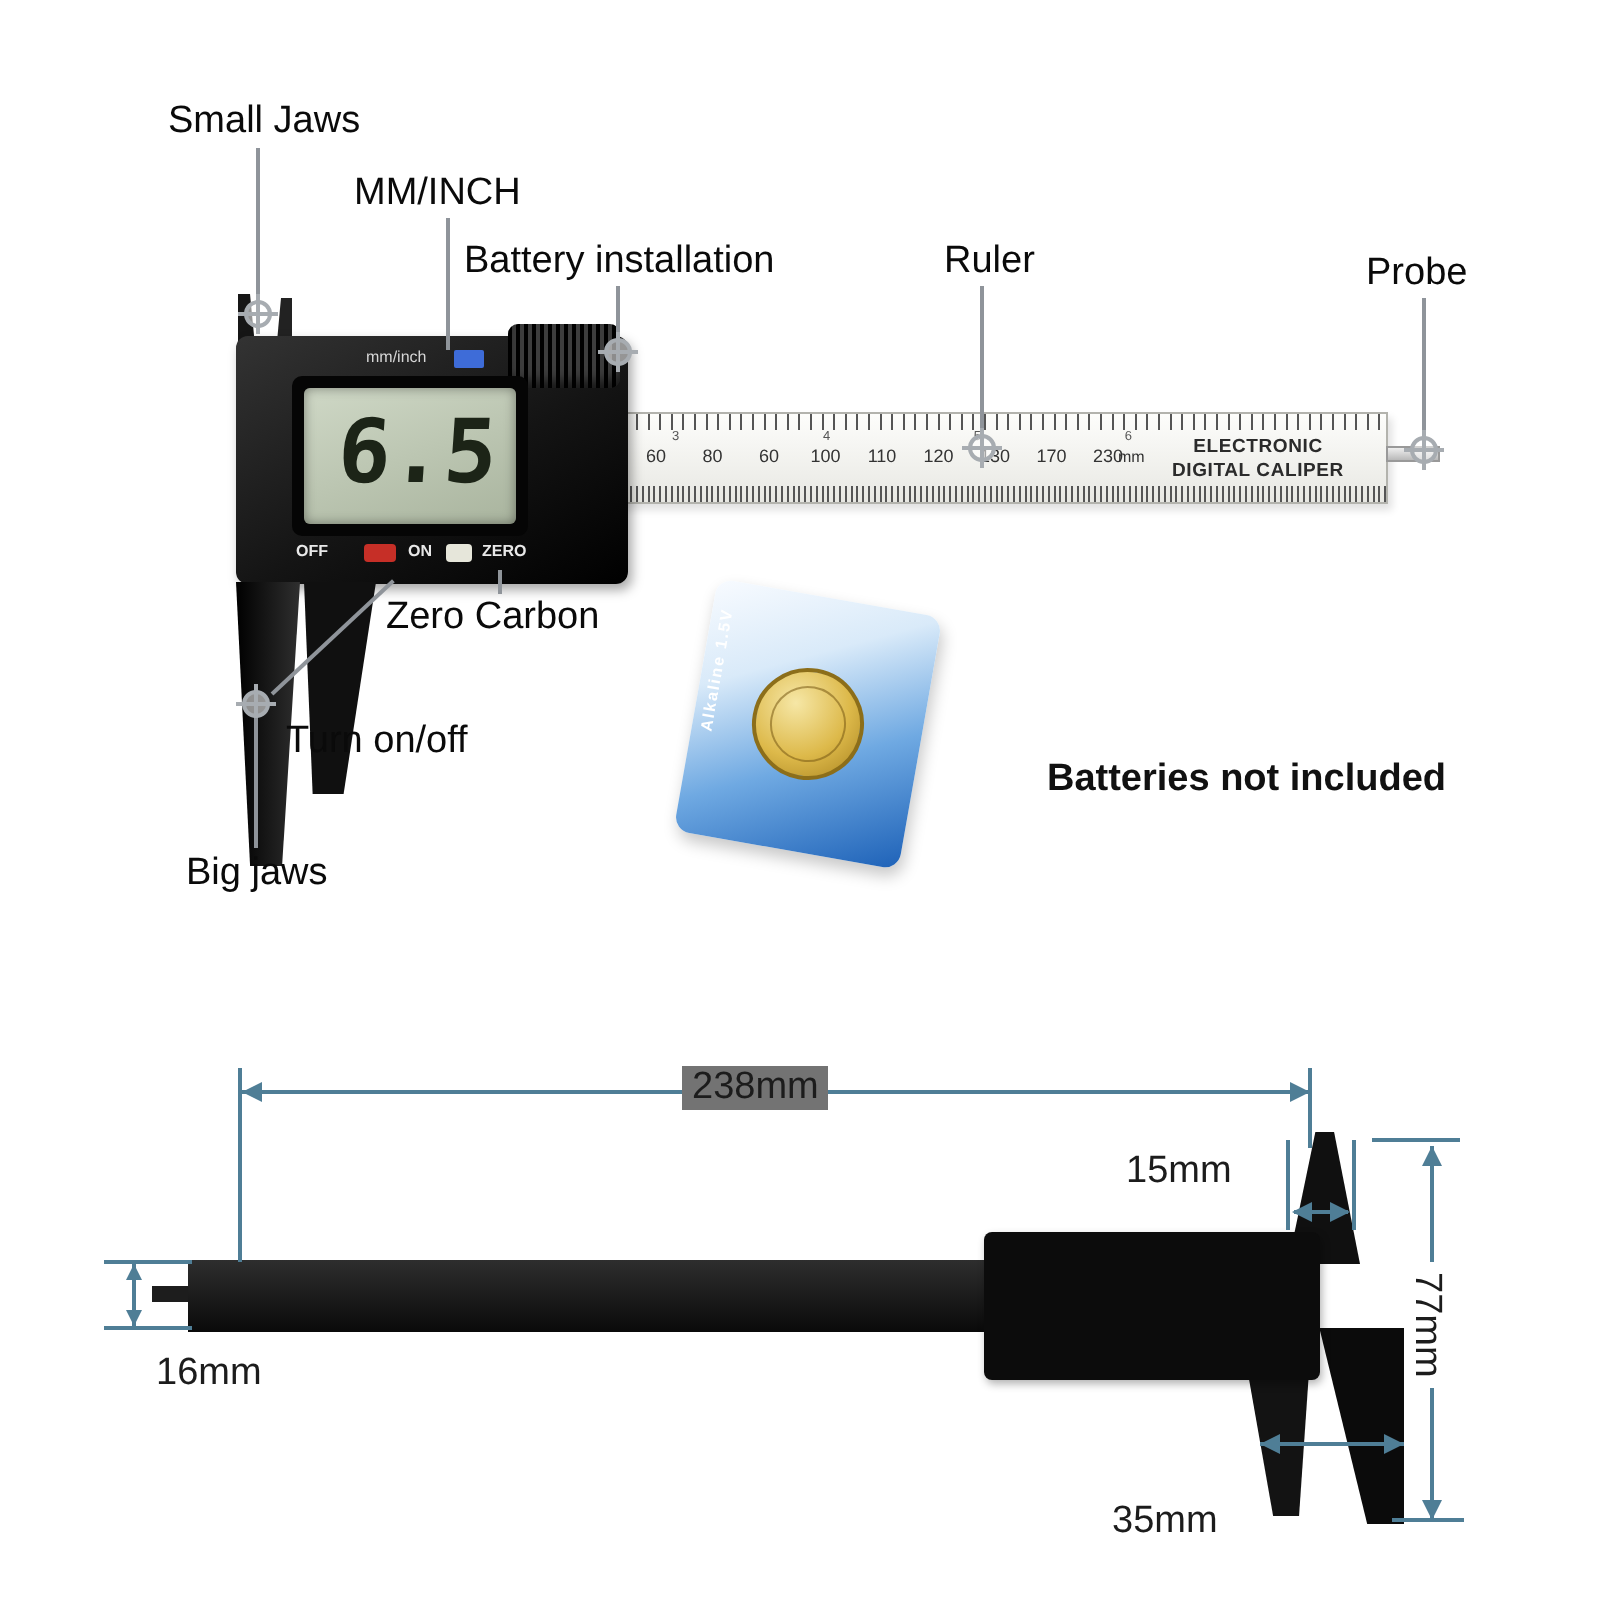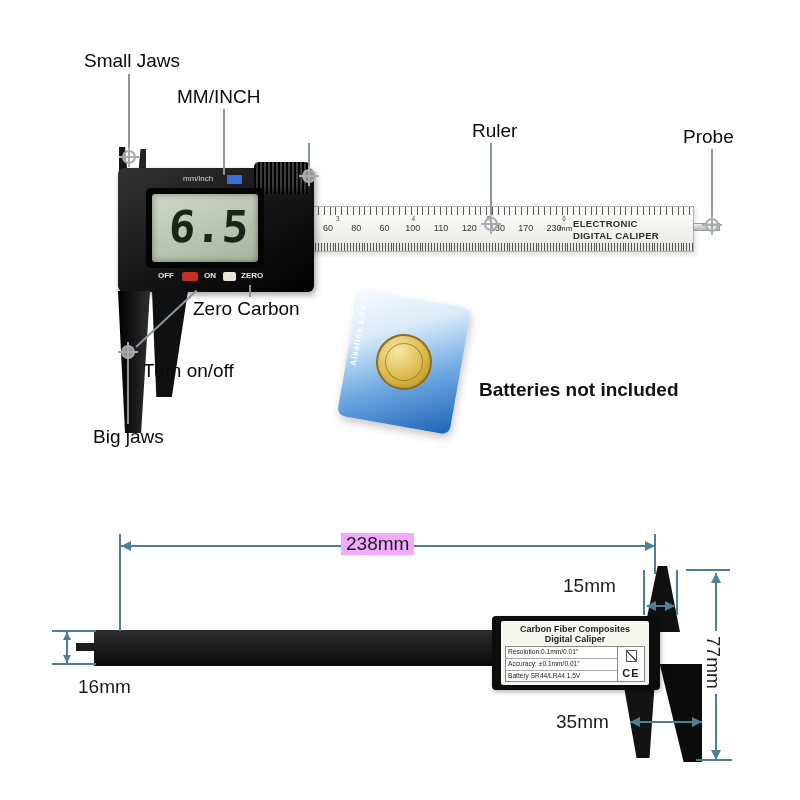--- a/index.html
+++ b/index.html
@@ -36,47 +36,47 @@
 #lbl-bigjaws{left:93px;top:426px}
 
 
 #beam{position:absolute;left:288px;top:206px;width:406px;height:46px;background:linear-gradient(#fdfdfb,#e8e8e3);border:1px solid #b3b3ad;box-sizing:border-box;box-shadow:2px 3px 4px rgba(0,0,0,.12)}
 #ticks-top{position:absolute;left:0;top:0;width:100%;height:8px;background:repeating-linear-gradient(90deg,#555 0 1px,transparent 1px 5.8px)}
 #ticks-bottom{position:absolute;left:0;bottom:0;width:100%;height:8px;background:repeating-linear-gradient(90deg,#555 0 1px,transparent 1px 2.9px)}
 #inchnums{position:absolute;left:47px;top:8px;width:230px;display:flex;justify-content:space-between;font-size:6.5px;color:#555}
 #mmnums{position:absolute;left:28px;top:16px;width:248px;display:flex;justify-content:space-between;font-size:9px;color:#333}
 #mmnums span{width:22px;text-align:center}
 #mmunit{position:absolute;left:270px;top:17px;font-size:8px;color:#333}
-#brand{position:absolute;left:284px;top:11px;width:112px;text-align:left;font-size:9.5px;font-weight:bold;color:#2b2b2b;line-height:12px;letter-spacing:.3px}
+#brand{position:absolute;left:284px;top:11px;width:112px;text-align:center;font-size:9.5px;font-weight:bold;color:#2b2b2b;line-height:12px;letter-spacing:.3px}
 #probe-top{position:absolute;left:693px;top:223px;width:27px;height:8px;background:linear-gradient(#eee,#b9b9b9);border:1px solid #999;box-sizing:border-box}
 #head{position:absolute;left:118px;top:168px;width:196px;height:124px;background:linear-gradient(150deg,#333 0%,#141414 55%,#000 100%);border-radius:6px;box-shadow:2px 3px 6px rgba(0,0,0,.35)}
 #wheel{position:absolute;left:254px;top:162px;width:56px;height:32px;border-radius:5px;background:repeating-linear-gradient(90deg,#000 0 2px,#3d3d3d 2px 4px);box-shadow:inset 0 -4px 6px rgba(0,0,0,.6)}
 #lcd-bezel{position:absolute;left:146px;top:188px;width:118px;height:80px;background:#050505;border-radius:5px}
 #lcd-screen{position:absolute;left:152px;top:194px;width:106px;height:68px;background:linear-gradient(160deg,#cfd8c6,#a9b49e);border-radius:3px;box-shadow:inset 0 0 6px rgba(0,0,0,.4);text-align:right;padding-right:10px;box-sizing:border-box}
 #lcd-value{display:inline-block;font-family:"DejaVu Sans Mono",monospace;font-weight:bold;font-size:44px;line-height:66px;color:#1c2417;transform:skewX(-4deg)}
 #mminch-txt{position:absolute;left:183px;top:174px;font-size:8px;color:#d6d6d6}
 #mminch-btn{position:absolute;left:227px;top:175px;width:15px;height:9px;background:#3e6cd8;border-radius:1px}
 .btn-txt{position:absolute;font-size:8px;font-weight:bold;color:#e8e8e8}
-#btn-off-txt{left:158px;top:271px}
+#btn-off-txt{left:148px;top:271px}
 #btn-red{position:absolute;left:182px;top:272px;width:16px;height:9px;background:#c62f27;border-radius:2px}
 #btn-on-txt{left:204px;top:271px}
 #btn-white{position:absolute;left:223px;top:272px;width:13px;height:9px;background:#e6e6da;border-radius:2px}
 #btn-zero-txt{left:241px;top:271px}
 #sjaw1{position:absolute;left:119px;top:147px;width:12px;height:62px;background:#161616;clip-path:polygon(0 0,50% 0,100% 100%,0 100%)}
 #sjaw2{position:absolute;left:135px;top:149px;width:11px;height:60px;background:#222;clip-path:polygon(50% 0,100% 0,100% 100%,0 100%)}
 #bjaw-outer{position:absolute;left:118px;top:291px;width:32px;height:142px;background:linear-gradient(90deg,#000,#2f2f2f);clip-path:polygon(0 0,100% 0,72% 100%,22% 100%)}
 #bjaw-inner{position:absolute;left:152px;top:291px;width:36px;height:106px;background:#101010;clip-path:polygon(0 0,100% 0,55% 100%,12% 100%)}
 
 
 #battery-pack{position:absolute;left:347px;top:298px;width:114px;height:128px;transform:rotate(10deg);border-radius:8px;background:linear-gradient(155deg,#f8fbff 0%,#d9eaf9 30%,#6fa9e2 62%,#1e62b8 100%);box-shadow:2px 4px 8px rgba(0,0,0,.22)}
 #battery-cell{position:absolute;left:29px;top:36px;width:56px;height:56px;border-radius:50%;background:radial-gradient(circle at 35% 32%,#f6e7a6 0%,#ddb94a 55%,#a9831f 100%);border:2px solid #8c6e1a;box-sizing:border-box}
 #battery-cell::after{content:"";position:absolute;left:7px;top:7px;right:7px;bottom:7px;border:1px solid rgba(120,90,20,.55);border-radius:50%}
 #battery-pkgtext{position:absolute;left:3px;top:14px;writing-mode:vertical-rl;transform:rotate(180deg);font-size:8px;font-weight:bold;color:#fff;letter-spacing:1px}
 #battery-line1{position:absolute;left:473px;top:339px;width:320px;text-align:center;font-size:19px;font-weight:bold}
-#battery-line2{position:absolute;left:479px;top:379px;width:244px;text-align:left;font-size:19px;font-weight:bold}
+#battery-line2{position:absolute;left:479px;top:379px;width:244px;text-align:right;font-size:19px;font-weight:bold}
 
 
 #b-rod{position:absolute;left:76px;top:643px;width:20px;height:8px;background:#1d1d1d}
 #b-beam{position:absolute;left:94px;top:630px;width:566px;height:36px;background:linear-gradient(#2e2e2e,#0a0a0a)}
 #b-head{position:absolute;left:492px;top:616px;width:168px;height:74px;background:#0c0c0c;border-radius:4px;box-shadow:1px 2px 4px rgba(0,0,0,.3)}
 #b-ujaw{position:absolute;left:644px;top:566px;width:36px;height:66px;background:#101010;clip-path:polygon(38% 0,64% 0,100% 100%,0 100%)}
 #b-ljaw-in{position:absolute;left:620px;top:664px;width:36px;height:94px;background:#131313;clip-path:polygon(0 0,100% 0,82% 100%,46% 100%)}
 #b-ljaw-out{position:absolute;left:656px;top:664px;width:46px;height:98px;background:#0b0b0b;clip-path:polygon(8% 0,100% 0,100% 100%,60% 100%)}
 #b-label{position:absolute;left:501px;top:621px;width:148px;height:64px;background:#f6f6f0;border-radius:2px;padding:3px 4px;box-sizing:border-box;color:#222}
 #b-label .t1,#b-label .t2{font-size:9px;font-weight:bold;text-align:center;line-height:10px}
@@ -84,21 +84,21 @@
 #spec-rows{flex:1;border-right:1px solid #888}
 .spec-row{font-size:6.6px;line-height:8.8px;padding:1px 2px;border-bottom:1px solid #aaa;white-space:nowrap}
 .spec-row:last-child{border-bottom:none}
 #spec-marks{width:26px;display:flex;flex-direction:column;align-items:center;justify-content:space-around}
 .weee{width:9px;height:10px;border:1px solid #555;background:linear-gradient(45deg,transparent 44%,#555 44% 56%,transparent 56%)}
 .ce{font-size:11px;font-weight:bold;letter-spacing:1px}
 
 
 .dim{position:absolute;background:#4f7e96}
 .dimtext{position:absolute;font-size:19px;color:#1c1c1c;white-space:nowrap}
-.dimtext.bg{background:#f0abfc;padding:0 5px}
+.dimtext.bg{background:#737373;padding:0 5px}
 .arr{position:absolute;width:0;height:0;border-style:solid}
 .arr-l{border-width:5px 10px 5px 0;border-color:transparent #4f7e96 transparent transparent}
 .arr-r{border-width:5px 0 5px 10px;border-color:transparent transparent transparent #4f7e96}
 .arr-u{border-width:0 5px 10px 5px;border-color:transparent transparent #4f7e96 transparent}
 .arr-d{border-width:10px 5px 0 5px;border-color:#4f7e96 transparent transparent transparent}
 .arr-us{border-width:0 4px 8px 4px;border-color:transparent transparent #4f7e96 transparent}
 .arr-ds{border-width:8px 4px 0 4px;border-color:#4f7e96 transparent transparent transparent}
 
 #dim238-line{left:121px;top:545px;width:534px;height:2px}
 #dim238-al{left:121px;top:541px}
@@ -120,21 +120,21 @@
 #dim77-text{left:702px;top:631px;writing-mode:vertical-rl;background:#fff;padding:5px 0}
 #dim16-extt{left:52px;top:630px;width:44px;height:2px}
 #dim16-extb{left:52px;top:663px;width:44px;height:2px}
 #dim16-line{left:66px;top:632px;width:2px;height:31px}
 #dim16-au{left:63px;top:632px}
 #dim16-ad{left:63px;top:655px}
 #dim16-text{left:78px;top:676px}
 #dim35-line{left:630px;top:721px;width:72px;height:2px}
 #dim35-al{left:630px;top:717px}
 #dim35-ar{left:692px;top:717px}
-#dim35-text{left:556px;top:711px}
+#dim35-text{left:556px;top:750px}
 </style>
 </head>
 <body>
 
 <div id="canvas">
 
   <div id="beam">
     <div id="ticks-top"></div>
     <div id="inchnums">
       <span>3</span>
@@ -177,20 +177,21 @@
   <div id="bjaw-outer"></div>
   <div id="bjaw-inner"></div>
 
   <div class="lbl" id="lbl-smalljaws">Small Jaws</div>
   <div class="leader-v" id="ln-smalljaws"></div>
   <div class="tgt" id="tgt-smalljaws"></div>
 
   <div class="lbl" id="lbl-mminch">MM/INCH</div>
   <div class="leader-v" id="ln-mminch"></div>
 
+  <div class="lbl" id="lbl-battery">Battery installation</div>
   <div class="leader-v" id="ln-battery"></div>
   <div class="tgt" id="tgt-battery"></div>
 
   <div class="lbl" id="lbl-ruler">Ruler</div>
   <div class="leader-v" id="ln-ruler"></div>
   <div class="tgt" id="tgt-ruler"></div>
 
   <div class="lbl" id="lbl-probe">Probe</div>
   <div class="leader-v" id="ln-probe"></div>
   <div class="tgt" id="tgt-probe"></div>
@@ -210,35 +211,20 @@
     <div id="battery-cell"></div>
   </div>
   <div id="battery-line2">Batteries not included</div>
 
   <div id="b-rod"></div>
   <div id="b-beam"></div>
   <div id="b-ujaw"></div>
   <div id="b-ljaw-in"></div>
   <div id="b-ljaw-out"></div>
   <div id="b-head"></div>
-  <div id="b-label">
-    <div class="t1">Carbon Fiber Composites</div>
-    <div class="t2">Digital Caliper</div>
-    <div id="spec-box">
-      <div id="spec-rows">
-        <div class="spec-row">Resolution:0.1mm/0.01"</div>
-        <div class="spec-row">Accuracy: ±0.1mm/0.01"</div>
-        <div class="spec-row">Battery SR44/LR44 1.5V</div>
-      </div>
-      <div id="spec-marks">
-        <div class="weee"></div>
-        <div class="ce">CE</div>
-      </div>
-    </div>
-  </div>
 
   <div class="dim" id="dim238-extl"></div>
   <div class="dim" id="dim238-extr"></div>
   <div class="dim" id="dim238-line"></div>
   <div class="arr arr-l" id="dim238-al"></div>
   <div class="arr arr-r" id="dim238-ar"></div>
   <div class="dimtext bg" id="dim238-text">238mm</div>
 
   <div class="dimtext" id="dim15-text">15mm</div>
   <div class="dim" id="dim15-exta"></div>

